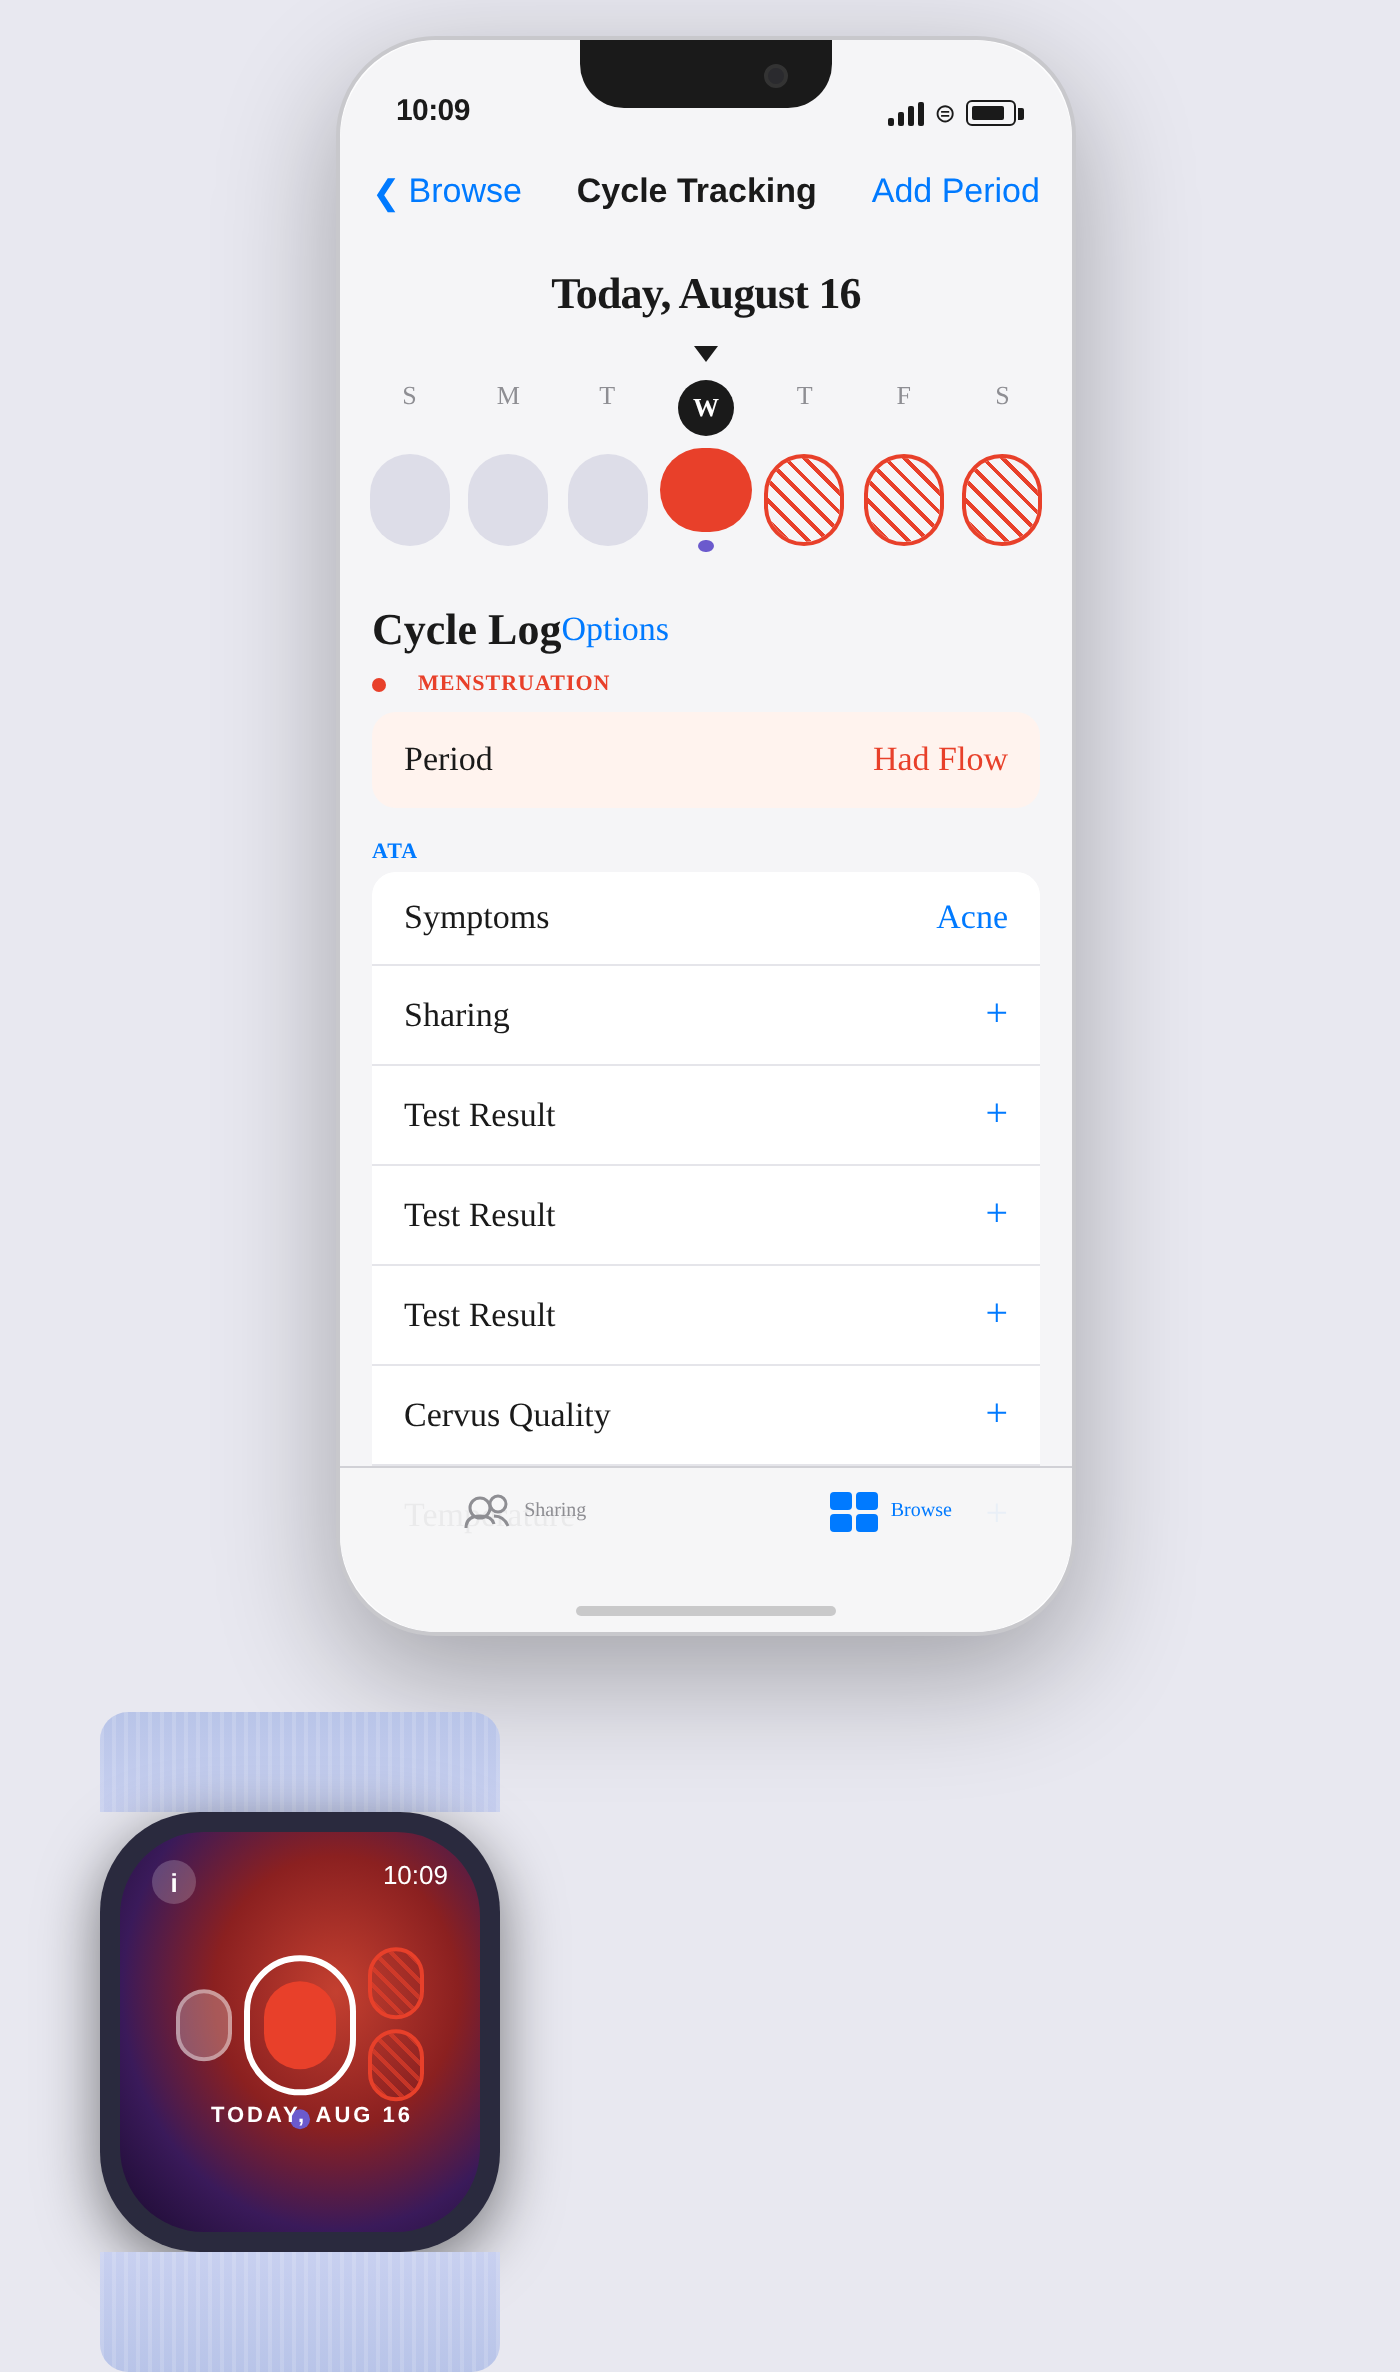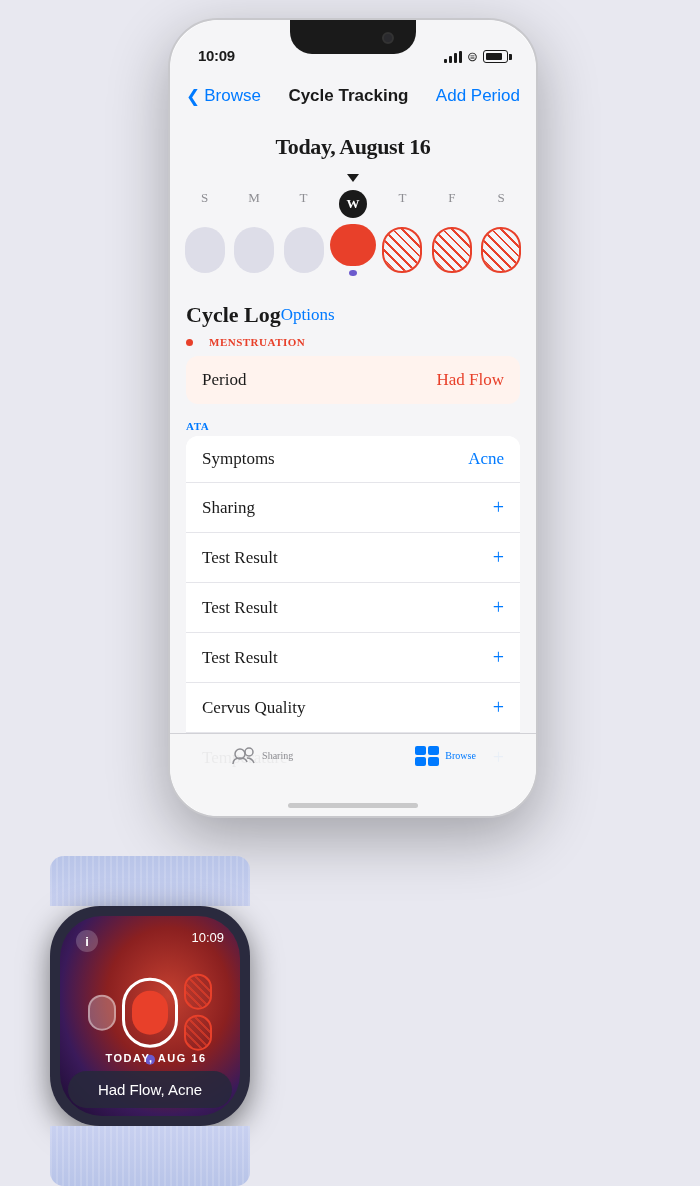--- a/index.html
+++ b/index.html
@@ -838,19 +838,18 @@
           </div>
           <div class="wc-main-dot"></div>
         </div>
         <div style="display:flex; flex-direction:column; gap:5px;">
           <div class="wc-hatched"></div>
           <div class="wc-hatched"></div>
         </div>
       </div>
 
       <div class="watch-date">TODAY, AUG 16</div>
-      <div class="watch-summary">Had Flow, Acne</div>
     </div>
   </div>
   <div class="watch-band-bottom">
     <div class="watch-band-bottom-texture"></div>
   </div>
 </div>
 
 </body></html>

